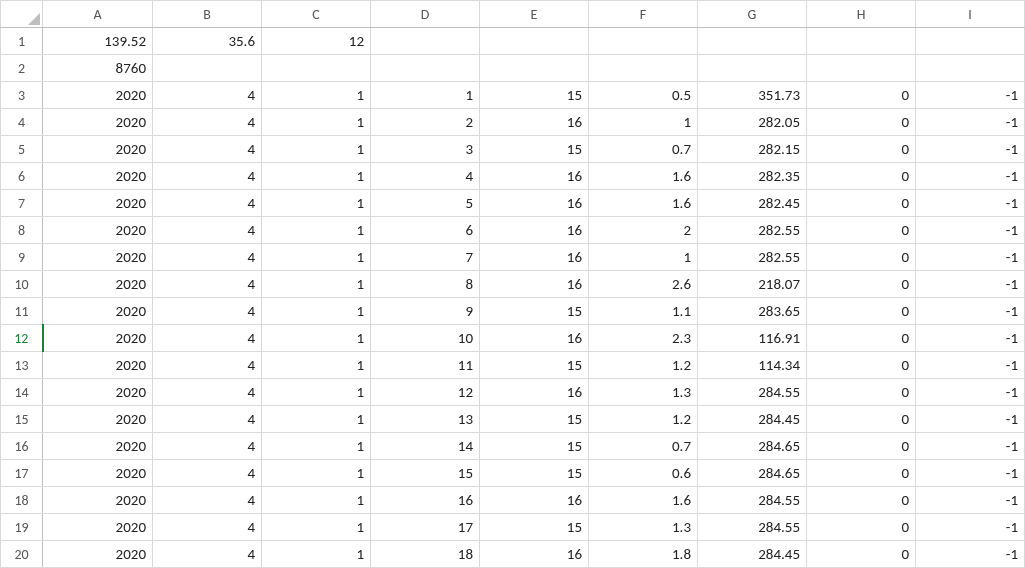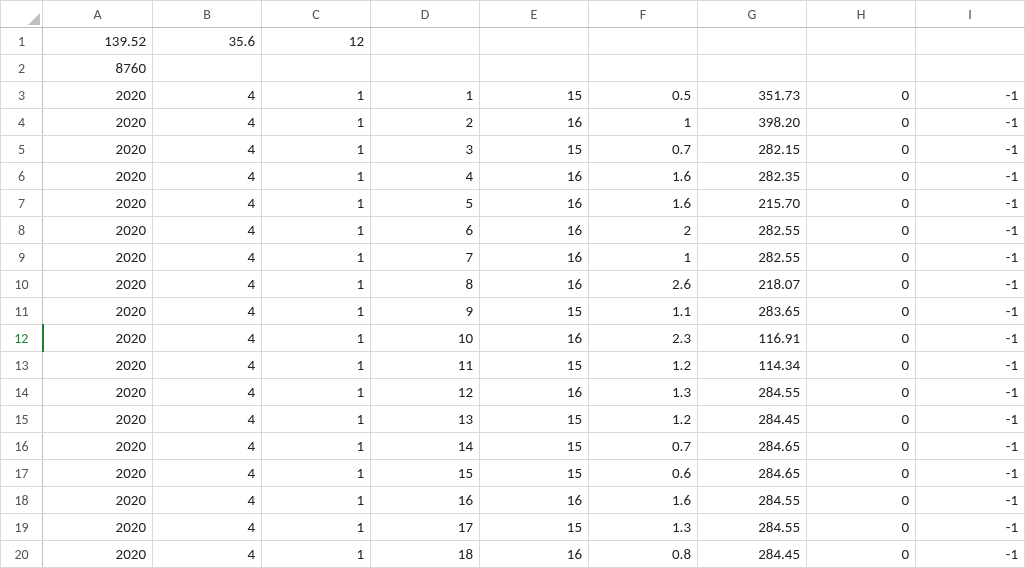--- a/index.html
+++ b/index.html
@@ -144,21 +144,21 @@
         <td></td>
       </tr>
       <tr>
         <th>4</th>
         <td>2020</td>
         <td>4</td>
         <td>1</td>
         <td>2</td>
         <td>16</td>
         <td>1</td>
-        <td>398.20</td>
+        <td>282.05</td>
         <td>0</td>
         <td>-1</td>
         <td></td>
       </tr>
       <tr>
         <th>5</th>
         <td>2020</td>
         <td>4</td>
         <td>1</td>
         <td>3</td>
@@ -183,21 +183,21 @@
         <td></td>
       </tr>
       <tr>
         <th>7</th>
         <td>2020</td>
         <td>4</td>
         <td>1</td>
         <td>5</td>
         <td>16</td>
         <td>1.6</td>
-        <td>215.70</td>
+        <td>282.45</td>
         <td>0</td>
         <td>-1</td>
         <td></td>
       </tr>
       <tr>
         <th>8</th>
         <td>2020</td>
         <td>4</td>
         <td>1</td>
         <td>6</td>
@@ -351,20 +351,20 @@
         <td>-1</td>
         <td></td>
       </tr>
       <tr>
         <th>20</th>
         <td>2020</td>
         <td>4</td>
         <td>1</td>
         <td>18</td>
         <td>16</td>
-        <td>0.8</td>
+        <td>1.8</td>
         <td>284.45</td>
         <td>0</td>
         <td>-1</td>
         <td></td>
       </tr>
     </tbody>
 </table>
 
 </body></html>

